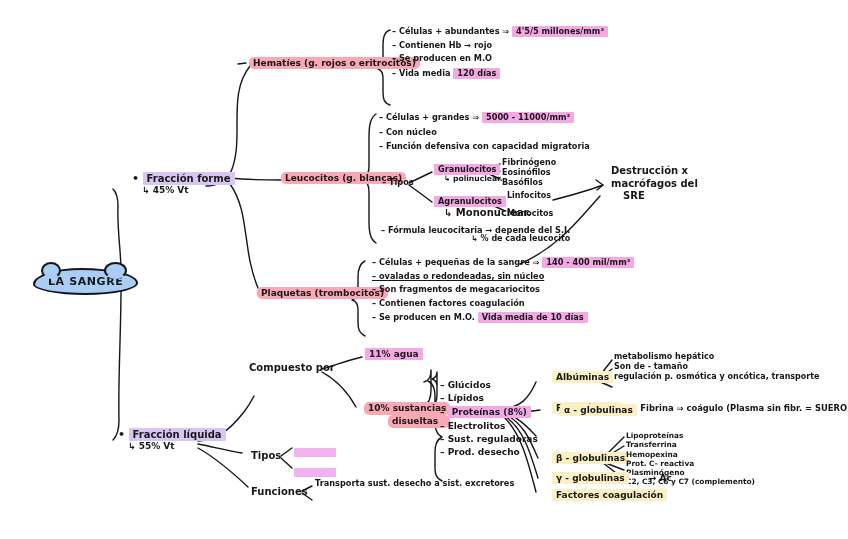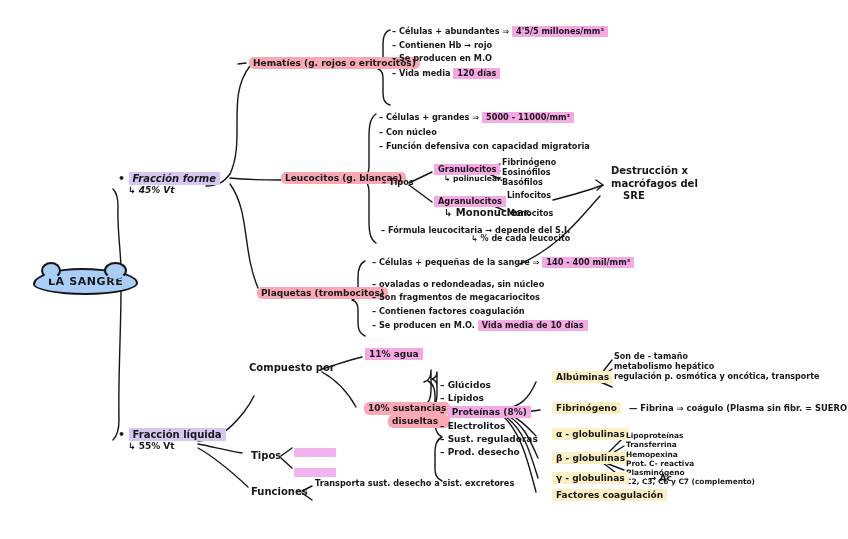--- a/index.html
+++ b/index.html
@@ -113,21 +113,21 @@
     <path d="M281 458 L292 468"></path>
 
     <path d="M302 491 L312 486"></path>
     <path d="M302 493 L312 500"></path>
   </svg>
 
   <div class="cloud hand" style="left:33px;top:268px;">
     <span>LA SANGRE</span>
   </div>
 
-  <div class="node hand t11" style="left:118px;top:172px;font-style:italic;">
+  <div class="node hand t11" style="left:132px;top:172px;">
     <span style="font-size:11px;">•</span>
     <span class="hl-violet">Fracción forme</span>
     <span class="sub">↳ 45% Vt</span>
   </div>
 
   <div class="node hand t10" style="left:249px;top:57px;">
     <span class="hl-pink">Hematíes (g. rojos o eritrocitos)</span>
   </div>
 
   <div class="node hand t9" style="left:392px;top:26px;">
@@ -182,21 +182,21 @@
     <span class="sub" style="font-size:8px;">↳ % de cada leucocito</span>
   </div>
 
   <div class="node hand t10" style="left:257px;top:287px;">
     <span class="hl-pink">Plaquetas (trombocitos)</span>
   </div>
 
   <div class="node hand t9" style="left:372px;top:257px;">
     <span class="listline">–
       <span>Células + pequeñas de la sangre ⇒ </span><span class="hl-magenta">140 - 400 mil/mm³</span></span>
-    <span class="listline" style="margin-top:12px;">–
+    <span class="listline" style="margin-top:4px;text-decoration:underline;">–
       <span>ovaladas o redondeadas, sin núcleo</span></span>
     <span class="listline" style="margin-top:4px;">–
       <span>Son fragmentos de megacariocitos</span></span>
     <span class="listline" style="margin-top:4px;">–
       <span>Contienen factores coagulación</span></span>
     <span class="listline" style="margin-top:4px;">–
       <span>Se producen en M.O. </span><span class="hl-magenta">Vida media de 10 días</span></span>
   </div>
 
   <div class="node hand t11" style="left:611px;top:165px;line-height:1.25;">
@@ -234,31 +234,31 @@
     <span class="listline" style="margin-top:3px;">–
       <span>Sust. reguladoras</span></span>
     <span class="listline" style="margin-top:3px;">–
       <span>Prod. desecho</span></span>
   </div>
 
   <div class="node hand t10" style="left:552px;top:371px;">
     <span class="hl-yellow">Albúminas</span>
   </div>
   <div class="node hand tiny" style="left:614px;top:352px;">
+    <span class="listline">metabolismo hepático</span>
     <span class="listline">Son de - tamaño</span>
-    <span class="listline">metabolismo hepático</span>
     <span class="listline">regulación p. osmótica y oncótica, transporte</span>
   </div>
 
   <div class="node hand t10" style="left:552px;top:402px;">
     <span class="hl-yellow">Fibrinógeno</span>
     <span style="font-size:8.4px;margin-left:5px;">— Fibrina ⇒ coágulo   (Plasma sin fibr. = SUERO)</span>
   </div>
 
-  <div class="node hand t10" style="left:552px;top:428px;">
+  <div class="node hand t10" style="left:552px;top:404px;padding-left:8px;">
     <span class="hl-yellow">α - globulinas</span>
   </div>
 
   <div class="node hand t10" style="left:552px;top:452px;">
     <span class="hl-yellow">β - globulinas</span>
   </div>
   <div class="node hand tiny" style="left:626px;top:431px;font-size:7.4px;">
     <span class="listline">Lipoproteínas</span>
     <span class="listline">Transferrina</span>
     <span class="listline">Hemopexina</span>

